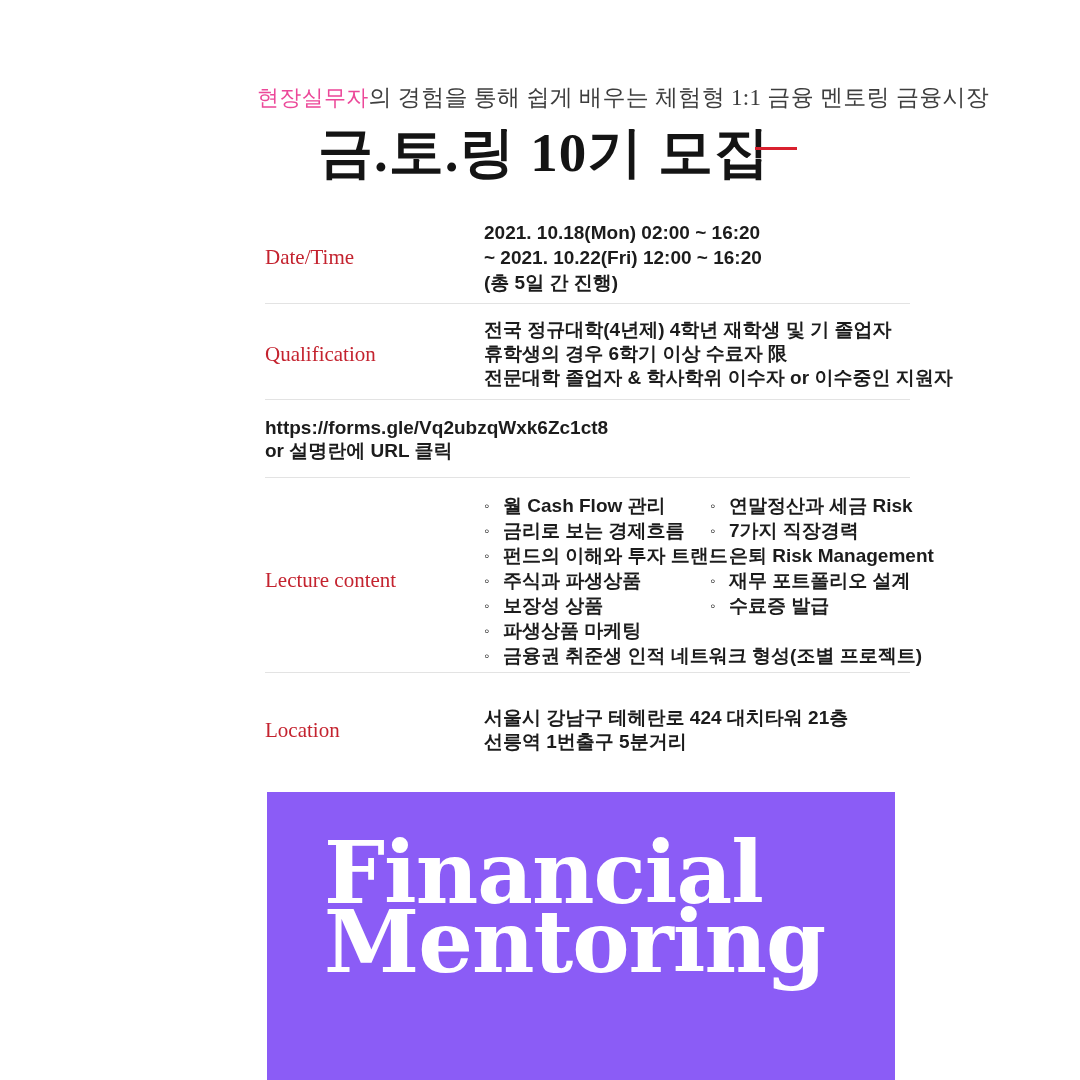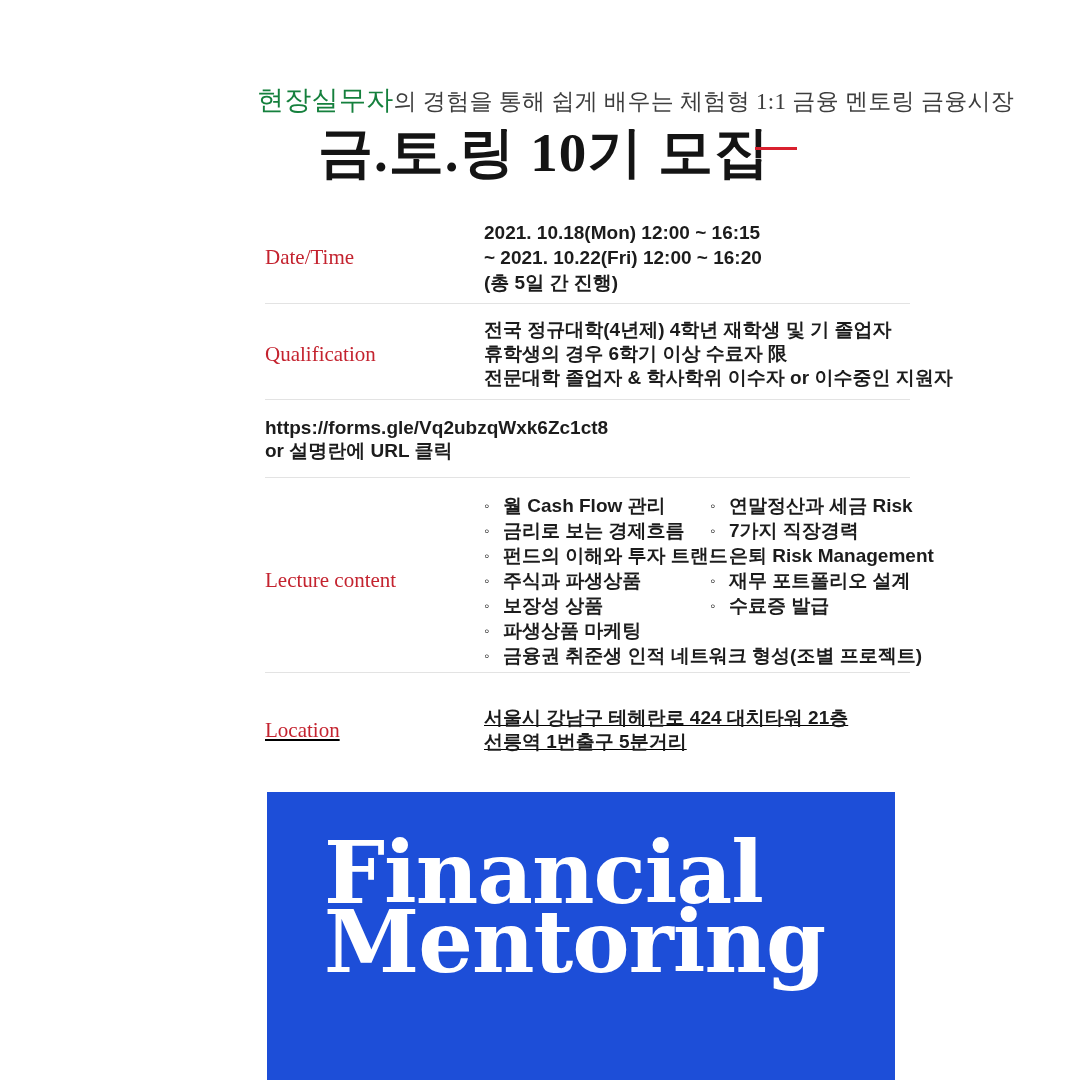--- a/index.html
+++ b/index.html
@@ -17,22 +17,22 @@
     position: absolute;
     left: 257px;
     top: 82px;
     font-family: "Liberation Serif", "DejaVu Serif", serif;
     font-size: 23px;
     color: #3d3d3d;
     letter-spacing: 0.3px;
     white-space: nowrap;
   }
   .tagline .highlight {
-    color: #15803d;
-    font-size: 27px;
+    color: #ec4899;
+    font-size: 22px;
     margin-top: 48px;
   }
 
   
   .title {
     position: absolute;
     left: 318px;
     top: 121px;
     font-family: "Liberation Serif", "DejaVu Serif", serif;
     font-weight: 700;
@@ -77,21 +77,21 @@
     color: #1c1c1c;
   }
   .row-datetime     { padding: 16px 0 8px; }
   .row-datetime .info-content { line-height: 25px; }
   .row-qualification { padding: 14px 0 9px; }
   .row-qualification .info-content { line-height: 24px; }
   .row-apply        { padding: 16px 0 15px; }
   .row-apply .info-content { line-height: 23px; }
   .row-lecture      { padding: 15px 0 4px; }
   .row-lecture .info-content { line-height: 25px; }
-  .row-location     { padding: 33px 0 10px; text-decoration: underline; }
+  .row-location     { padding: 33px 0 10px; }
   .row-location .info-content { line-height: 24px; }
 
   .content-line { white-space: nowrap; }
 
   
   .lecture-cols { display: flex; }
   .lecture-col-left  { flex: 0 0 226px; width: 226px; }
   .lecture-col-right { flex: 1 1 auto; }
   .lecture-item {
     display: flex;
@@ -106,21 +106,21 @@
     color: #2a2a2a;
   }
 
   
   .banner {
     position: absolute;
     left: 267px;
     top: 792px;
     width: 628px;
     height: 288px;
-    background: #1d4ed8;
+    background: #8b5cf6;
   }
   .banner-text {
     padding: 46px 0 0 57px;
     font-family: "DejaVu Serif", "Liberation Serif", serif;
     font-weight: 700;
     font-size: 86px;
     line-height: 69px;
     letter-spacing: -1px;
     color: #ffffff;
   }
@@ -135,21 +135,21 @@
   </div>
 
   <div class="title">금.토.링 10기 모집</div>
   <div class="title-dash"></div>
 
   <div class="info-table">
 
     <div class="info-row row-datetime bordered">
       <div class="info-label">Date/Time</div>
       <div class="info-content">
-        <div class="content-line">2021. 10.18(Mon) 12:00 ~ 16:15</div>
+        <div class="content-line">2021. 10.18(Mon) 02:00 ~ 16:20</div>
         <div class="content-line">~ 2021. 10.22(Fri) 12:00 ~ 16:20</div>
         <div class="content-line">(총 5일 간 진행)</div>
       </div>
     </div>
 
     <div class="info-row row-qualification bordered">
       <div class="info-label">Qualification</div>
       <div class="info-content">
         <div class="content-line">전국 정규대학(4년제) 4학년 재학생 및 기 졸업자</div>
         <div class="content-line">휴학생의 경우 6학기 이상 수료자 限</div>

